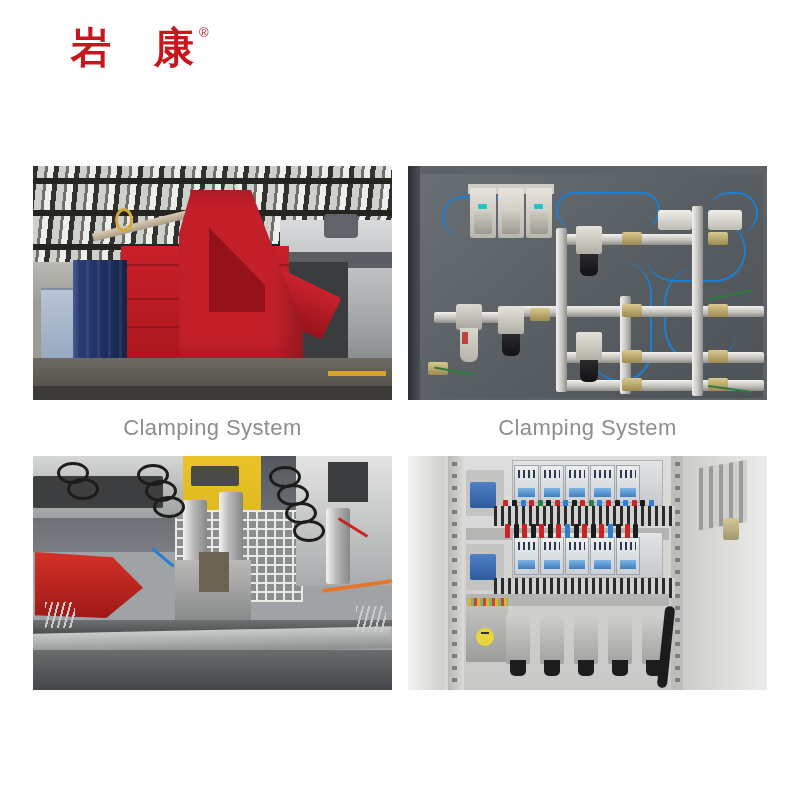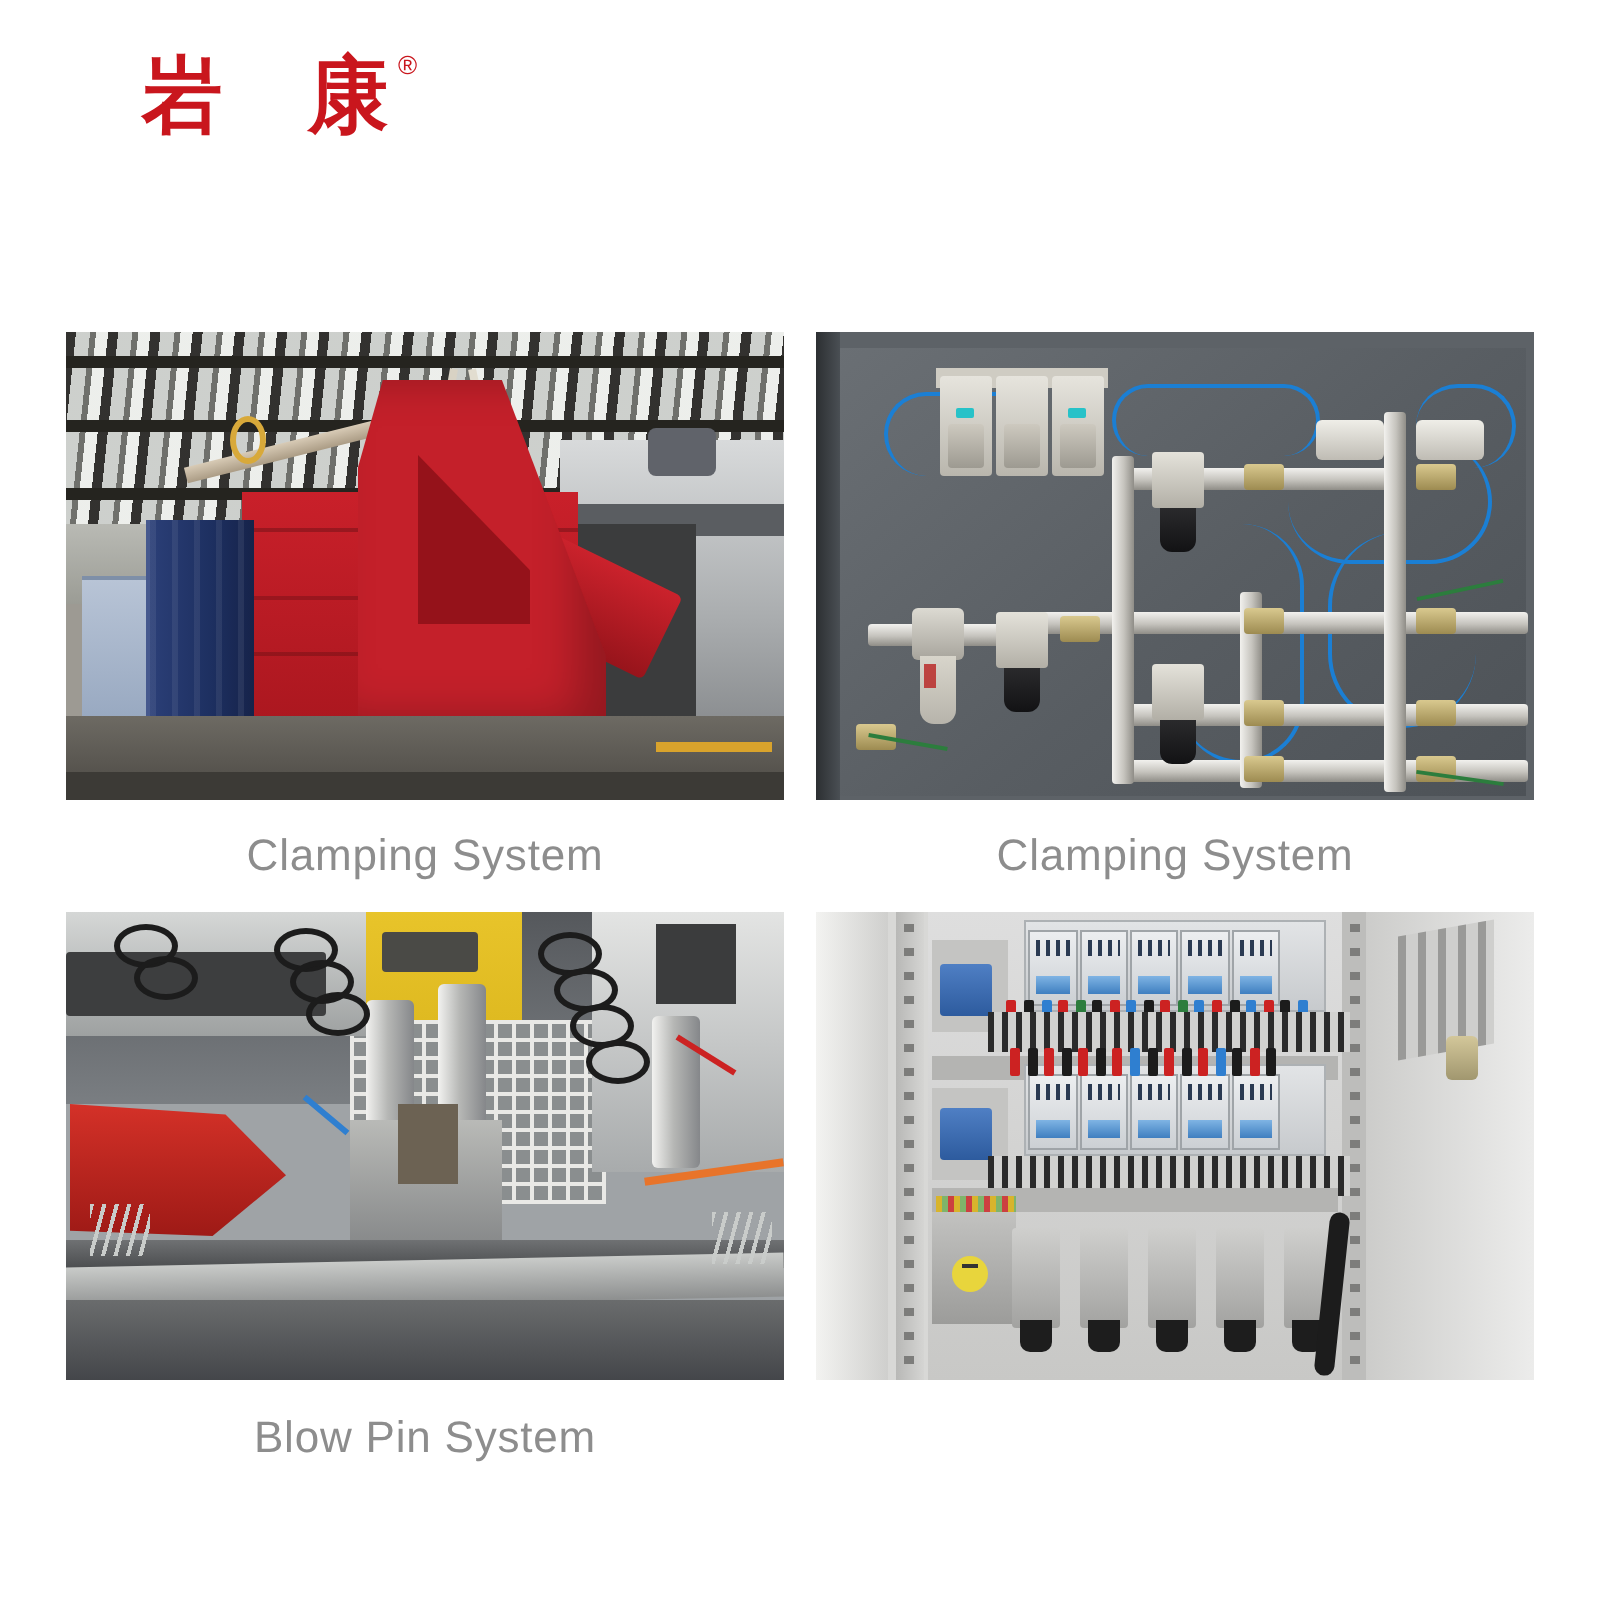--- a/index.html
+++ b/index.html
@@ -629,21 +629,20 @@
         <div class="hose" style="left:260px;top:64px;"></div>
         <div class="hose" style="left:24px;top:6px;"></div>
         <div class="hose" style="left:34px;top:22px;"></div>
         <div class="railbar2"></div>
         <div class="railbar"></div>
         <div class="springs sp1"></div>
         <div class="springs sp2"></div>
         <div class="darkbottom"></div>
       </div>
     </div>
-    <div class="caption">Blow Pin System</div>
   </div>
 
   <div class="cell row2">
     <div class="thumb">
       <div class="p4">
         <div class="backplate"></div>
         <div class="doorL"></div>
         <div class="railL"></div>
         <div class="doorR"></div>
         <div class="railR"></div>

